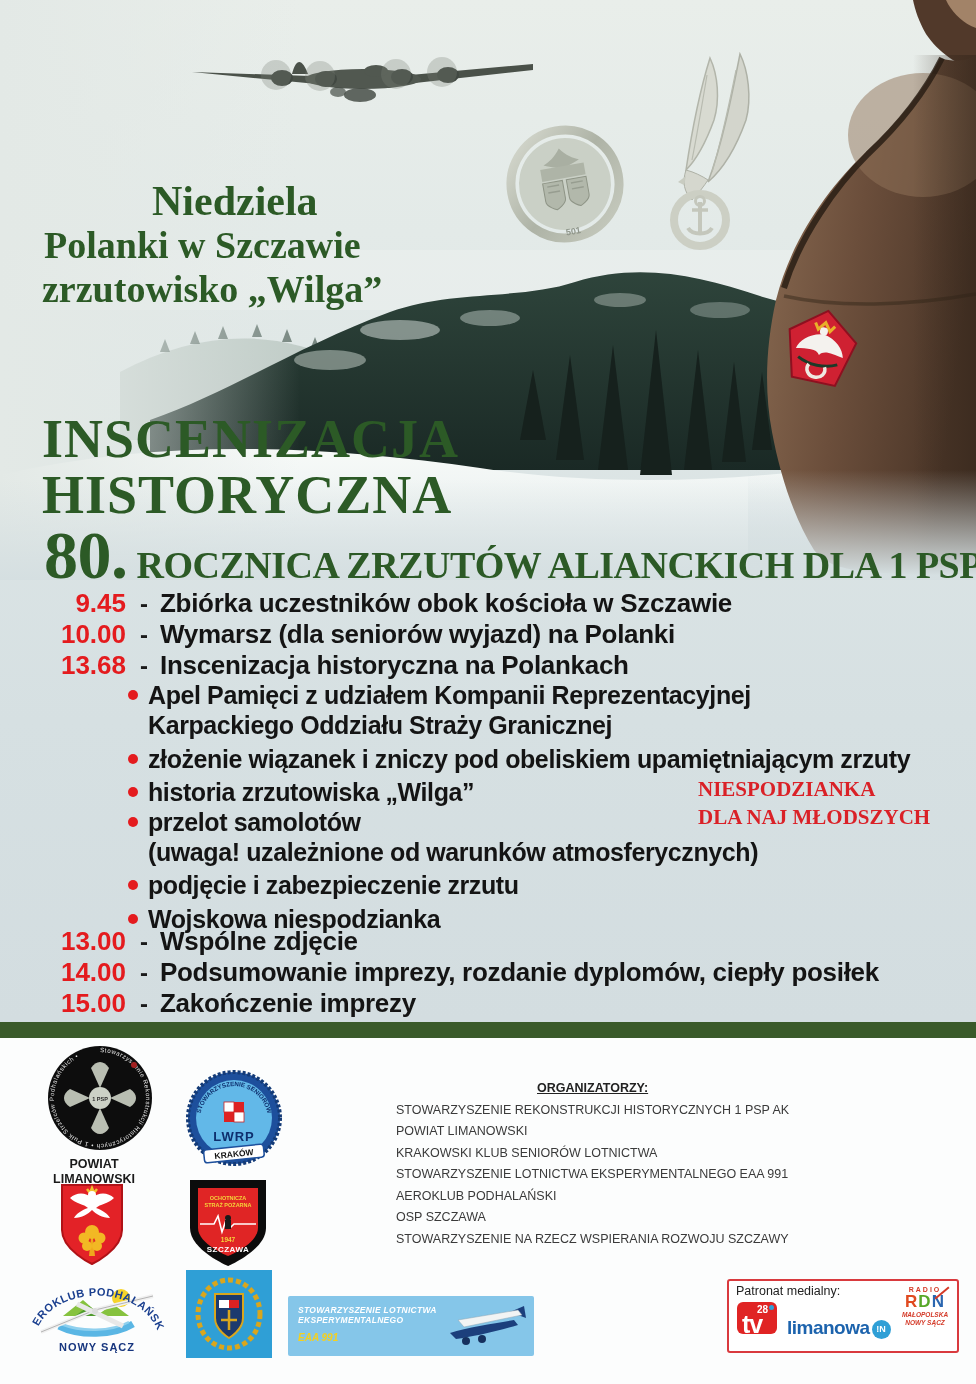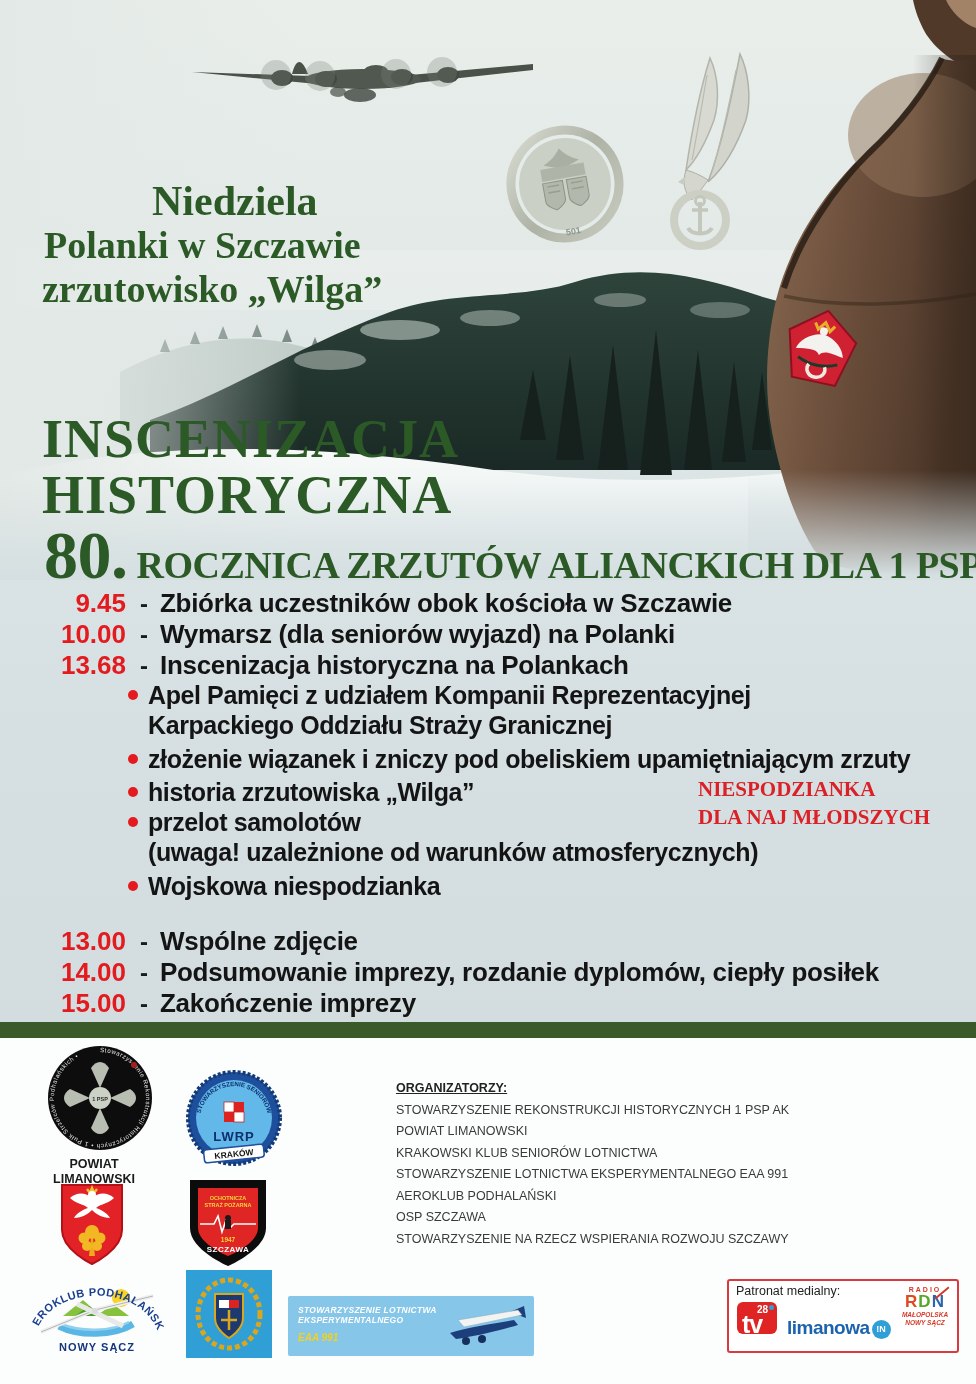--- a/index.html
+++ b/index.html
@@ -32,21 +32,21 @@
   .b{display:flex;line-height:30px;}
   .dot{flex:0 0 10px;width:10px;height:10px;border-radius:50%;background:#e41b1e;margin:10px 10px 0 0;}
   .btext{color:#141414;font-weight:bold;font-size:25px;letter-spacing:-0.4px;}
   .bcont{padding-left:20px;line-height:30px;color:#141414;font-weight:bold;font-size:25px;letter-spacing:-0.4px;}
   .m2{margin-top:4px;}.m3{margin-top:3px;}
   .surprise{position:absolute;left:698px;top:775px;font-family:"Liberation Serif",serif;font-weight:bold;color:#da2127;font-size:21px;line-height:28px;white-space:nowrap;}
   
   .greenbar{position:absolute;left:0;top:1022px;width:976px;height:16px;background:#3a5a2a;}
   .bottom{position:absolute;left:0;top:1038px;width:976px;height:346px;background:#fcfdfd;}
   .orgs{position:absolute;left:396px;top:1078px;color:#3a3a3a;font-size:12.5px;line-height:21.5px;white-space:nowrap;}
-  .orgs-h{font-weight:bold;text-decoration:underline;color:#222;}
+  .orgs-h{font-weight:bold;text-decoration:underline;color:#222;text-align:center;}
   .powiat-label{position:absolute;left:46px;top:1157px;width:96px;text-align:center;font-size:12.5px;font-weight:bold;color:#1a1a1a;line-height:15px;}
   
   .patronat{position:absolute;left:727px;top:1279px;width:228px;height:70px;background:#fff;border:2px solid #d93a3e;border-radius:3px;}
   .pat-label{position:absolute;left:7px;top:3px;font-size:12.5px;color:#222;}
   .tv-logo{position:absolute;left:8px;top:21px;width:40px;height:32px;background:#e02424;border-radius:6px;}
   .tv-txt{position:absolute;left:5px;top:10px;color:#fff;font-weight:bold;font-size:25px;line-height:25px;letter-spacing:-1px;}
   .tv-num{position:absolute;right:9px;top:2px;color:#fff;font-weight:bold;font-size:10px;}
   .tv-dot{position:absolute;right:3px;top:3px;width:5px;height:5px;border-radius:50%;background:#2f9fd6;}
   .lim-logo{position:absolute;left:58px;top:36px;white-space:nowrap;}
   .lim-txt{font-size:19px;font-weight:bold;color:#1c63ad;letter-spacing:-0.5px;}
@@ -249,20 +249,24 @@
       </div>
     <div class="b m3">
         <span class="dot"></span>
         <span class="btext">historia zrzutowiska „Wilga”</span>
       </div>
     <div class="b">
         <span class="dot"></span>
         <span class="btext">przelot samolotów</span>
       </div>
     <div class="bcont">(uwaga! uzależnione od warunków atmosferycznych)</div>
+    <div class="b m3">
+        <span class="dot"></span>
+        <span class="btext">podjęcie i zabezpieczenie zrzutu</span>
+      </div>
     <div class="b m2">
         <span class="dot"></span>
         <span class="btext">Wojskowa niespodzianka</span>
       </div>
   </div>
 
   <div class="surprise">
     <div>NIESPODZIANKA</div>
     <div>DLA NAJ MŁODSZYCH</div>
   </div>

